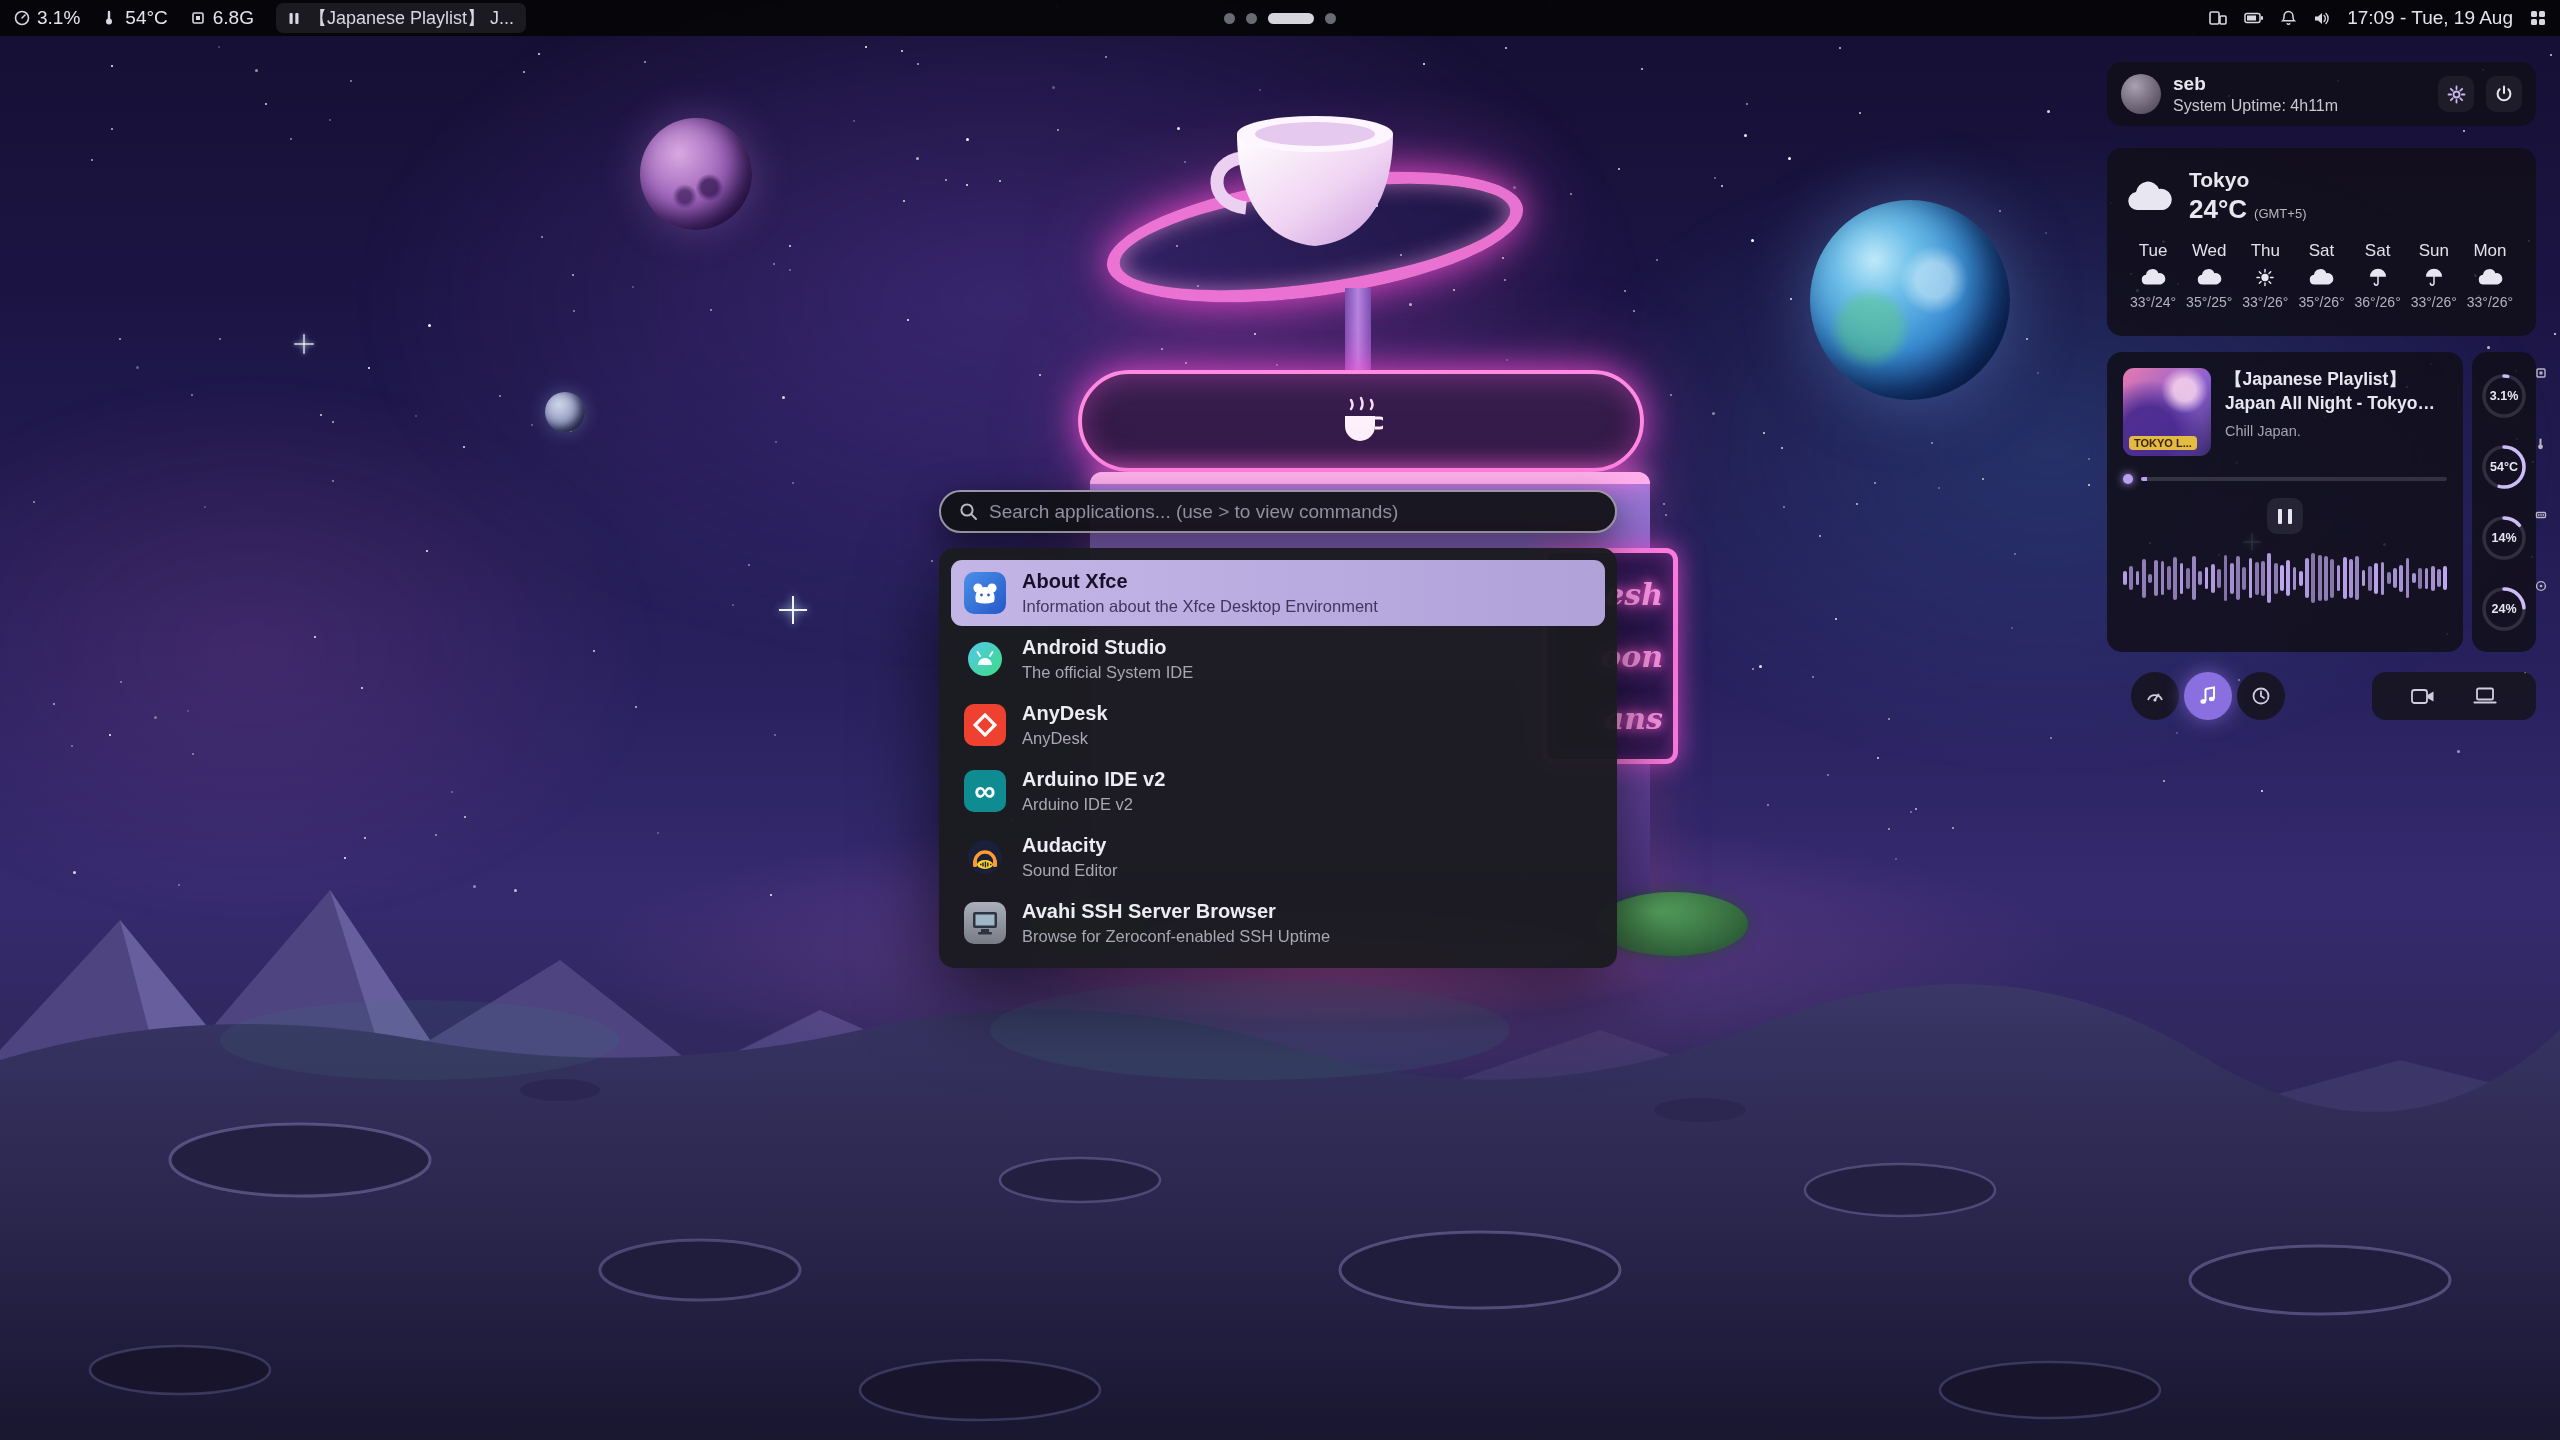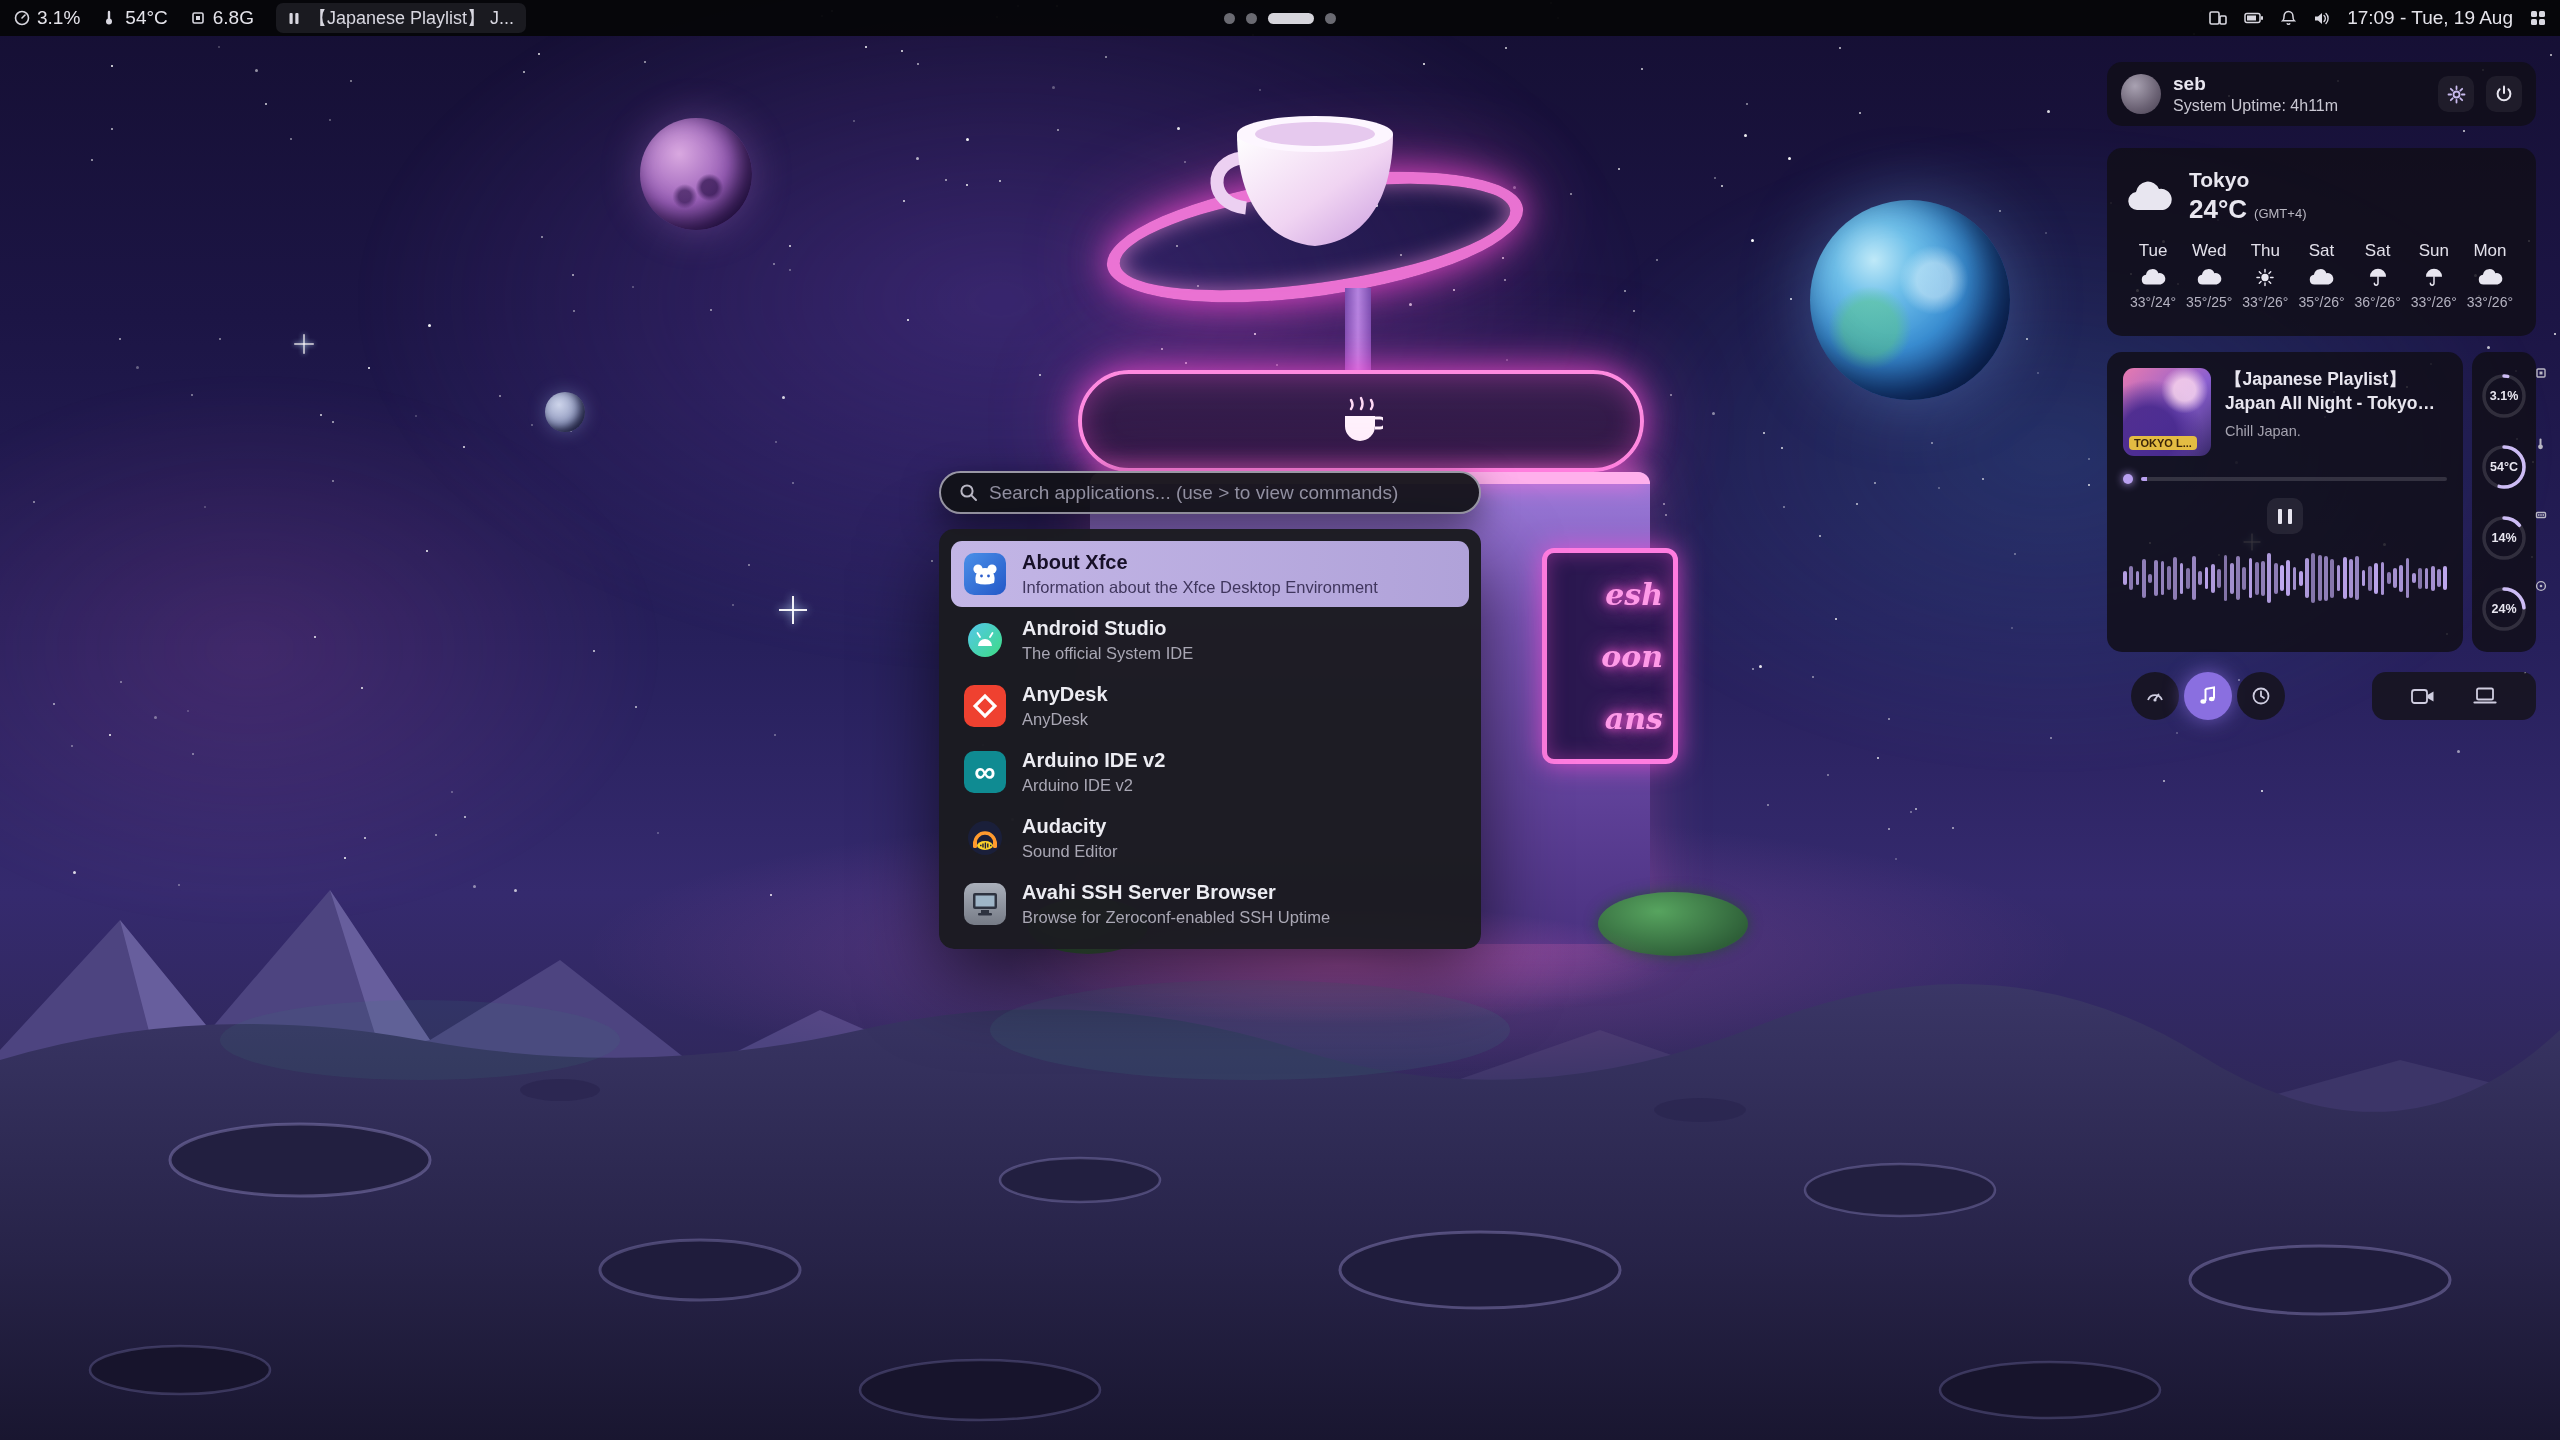--- a/index.html
+++ b/index.html
@@ -89,21 +89,21 @@
   .tb-pill { display:flex; align-items:center; gap:9px; background:#1a1a20; border-radius:7px;
     padding:3px 12px; font-size:18px; color:#d8d7e0; }
   .tb-center { position:absolute; left:50%; top:0; height:36px; transform:translateX(-50%);
     display:flex; align-items:center; gap:11px; }
   .ws-dot { width:11px; height:11px; border-radius:6px; background:#6a6a72; cursor:pointer; }
   .ws-dot.active { width:46px; background:#d6d5dc; }
   .tb-right { display:flex; align-items:center; gap:17px; }
   .tb-icon { display:flex; align-items:center; }
 
   
-  .launcher { position:absolute; left:939px; top:471px; width:542px; z-index:30; }
+  .launcher { position:absolute; left:939px; top:490px; width:678px; z-index:30; }
   .search-box { display:flex; align-items:center; gap:11px; height:43px; border-radius:22px;
     background:rgba(18,18,23,.94); border:2px solid #9a98a6; padding:0 18px;
     box-shadow:0 12px 36px rgba(0,0,0,.5); }
   .search-box input { flex:1; background:transparent; border:none; outline:none; color:#e8e6f0;
     font-size:19px; font-family:"Liberation Sans", sans-serif; }
   .search-box input::placeholder { color:#918fa0; }
   .results { margin-top:15px; background:rgba(27,27,32,.97); border-radius:15px; padding:12px;
     box-shadow:0 30px 80px rgba(0,0,0,.6); }
   .row { display:flex; align-items:center; gap:16px; height:66px; padding:0 13px; border-radius:11px; cursor:pointer; }
   .row.selected { background:linear-gradient(90deg,#c3b6e6,#b0a2d9); }
@@ -726,21 +726,21 @@
 
   <div class="card weather-card">
     <div class="weather-top">
       <svg width="48" height="34" viewBox="0 0 48 34">
         <path d="M12 30 a9 9 0 0 1 -1 -17.9 A12 12 0 0 1 34 9 a8.5 8.5 0 0 1 4 21 Z" fill="#e8e6f0"></path>
       </svg>
       <div>
         <div class="w-city">Tokyo</div>
         <div class="w-temp-row">
           <span class="w-temp">24°C</span>
-          <span class="w-tz">(GMT+4)</span>
+          <span class="w-tz">(GMT+5)</span>
         </div>
       </div>
     </div>
     <div class="forecast">
       <div class="fc-col">
         <span class="fc-day">Tue</span>
         <svg width="26" height="19" viewBox="0 0 48 34">
             <path d="M12 30 a9 9 0 0 1 -1 -17.9 A12 12 0 0 1 34 9 a8.5 8.5 0 0 1 4 21 Z" fill="#e8e6f0"></path>
           </svg>
         <span class="fc-temps">33°/24°</span>

